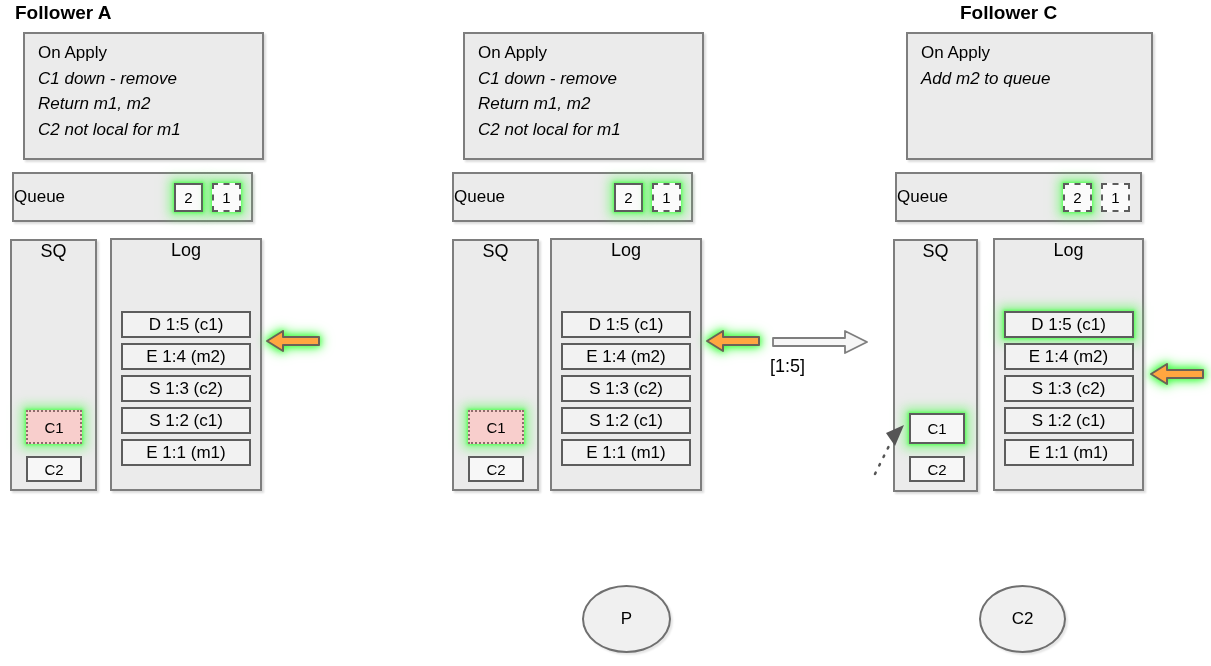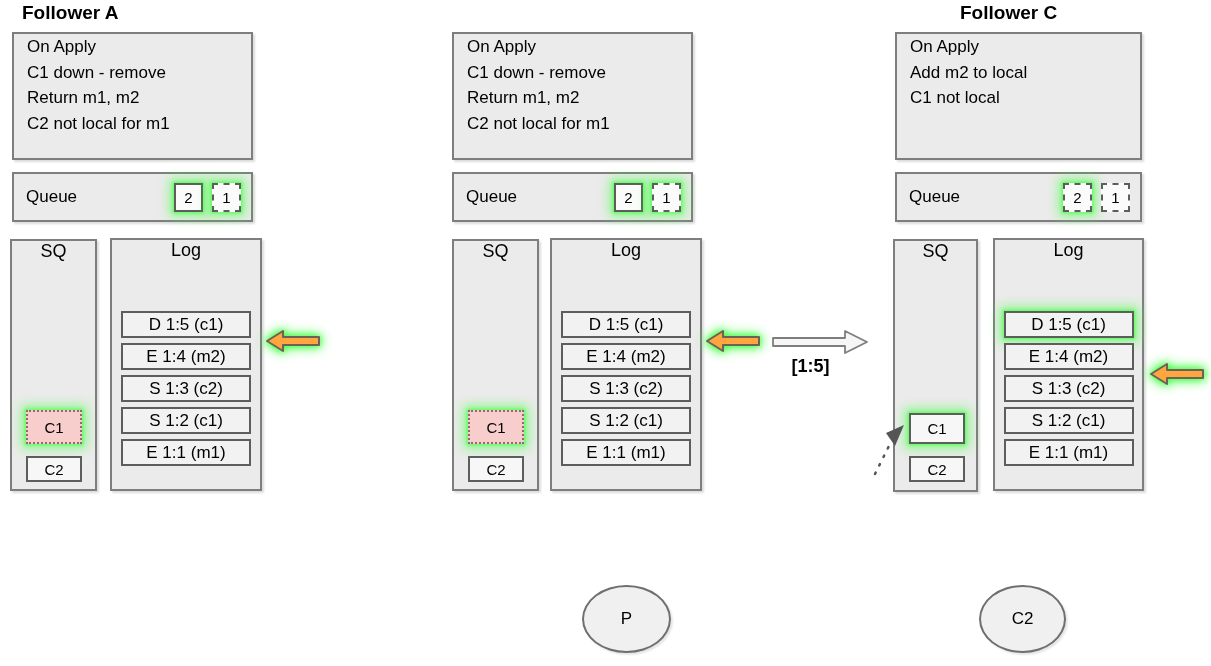--- a/index.html
+++ b/index.html
@@ -4,25 +4,25 @@
 <style>
   html,body{margin:0;padding:0;background:#ffffff;}
   body{font-family:"Liberation Sans","DejaVu Sans",sans-serif;color:#000;}
   #stage{position:relative;width:1211px;height:666px;background:#ffffff;overflow:hidden;}
 
   .col-title{position:absolute;top:2px;font-size:19px;font-weight:bold;white-space:nowrap;}
 
   .panel{position:absolute;background:#ebebeb;border:2px solid #7e7e7e;box-sizing:border-box;
          box-shadow:2px 2px 2px rgba(0,0,0,0.14);}
 
-  .apply-box{padding:0 13px;font-size:17px;line-height:25.5px;}
-  .apply-line{}
+  .apply-box{padding:6px 13px;font-size:17px;line-height:25.5px;margin-left:11px;}
+  .apply-line{font-style:italic;}
   .apply-header{font-style:normal;}
 
-  .queue-box{display:flex;align-items:center;padding:0 10px 0 12px;font-size:17px;}
+  .queue-box{display:flex;align-items:center;padding:0 10px 0 0;font-size:17px;}
   .queue-items{margin-left:auto;display:flex;gap:9px;}
   .qitem{width:29px;height:29px;background:#fbfbfb;border:2px solid #5d5d5d;box-sizing:border-box;
          display:flex;align-items:center;justify-content:center;font-size:15px;}
   .dashed{border-style:dashed;}
   .glow{box-shadow:0 0 3px 1px rgba(80,255,80,0.95),0 0 10px 5px rgba(80,255,80,0.55);}
 
   .stack-box{text-align:center;}
   .stack-label{font-size:18px;}
 
   .sq-item{position:absolute;left:14px;width:56px;background:#f7f7f7;border:2px solid #5d5d5d;
@@ -43,21 +43,21 @@
            border:2px solid #6f6f6f;box-sizing:border-box;display:flex;align-items:center;
            justify-content:center;font-size:17px;box-shadow:2px 2px 2px rgba(0,0,0,0.10);}
 
   .dotted-arrow{position:absolute;}
 </style>
 </head>
 <body>
 
 <div id="stage">
 
-  <div class="col-title" style="left:22px;">Follower A</div>
+  <div class="col-title" style="left:15px;">Follower A</div>
 
   <div class="panel apply-box" style="left:12px;top:32px;width:241px;height:128px;">
     <div class="apply-header">On Apply</div>
     <div class="apply-line">C1 down - remove</div>
     <div class="apply-line">Return m1, m2</div>
     <div class="apply-line">C2 not local for m1</div>
   </div>
 
   <div class="panel queue-box" style="left:12px;top:172px;width:241px;height:50px;">
     <span>Queue</span>
@@ -122,28 +122,27 @@
     </div>
   </div>
 
   <svg class="orange-arrow" style="left:706px;top:328px;" width="54" height="26" viewBox="0 0 54 26">
     <polygon points="1,13 17,3 17,9 53,9 53,17 17,17 17,23" fill="#ffa640" stroke="#6b6356" stroke-width="2" stroke-linejoin="round"></polygon>
   </svg>
 
   <svg class="white-arrow" style="left:772px;top:330px;" width="97" height="24" viewBox="0 0 97 24">
     <polygon points="1,8 73,8 73,1 95,12 73,23 73,16 1,16" fill="#f6f6f6" stroke="#7e7e7e" stroke-width="1.8" stroke-linejoin="round"></polygon>
   </svg>
-  <div class="flow-label" style="left:763px;top:356px;width:95px;font-weight:bold;">[1:5]</div>
+  <div class="flow-label" style="left:740px;top:356px;width:95px;">[1:5]</div>
 
   <div class="col-title" style="left:960px;">Follower C</div>
 
   <div class="panel apply-box" style="left:895px;top:32px;width:247px;height:128px;">
     <div class="apply-header">On Apply</div>
-    <div class="apply-line">Add m2 to local</div>
-    <div class="apply-line">C1 not local</div>
+    <div class="apply-line">Add m2 to queue</div>
   </div>
 
   <div class="panel queue-box" style="left:895px;top:172px;width:247px;height:50px;">
     <span>Queue</span>
     <span class="queue-items">
       <span class="qitem dashed glow">2</span>
       <span class="qitem dashed">1</span>
     </span>
   </div>
 

